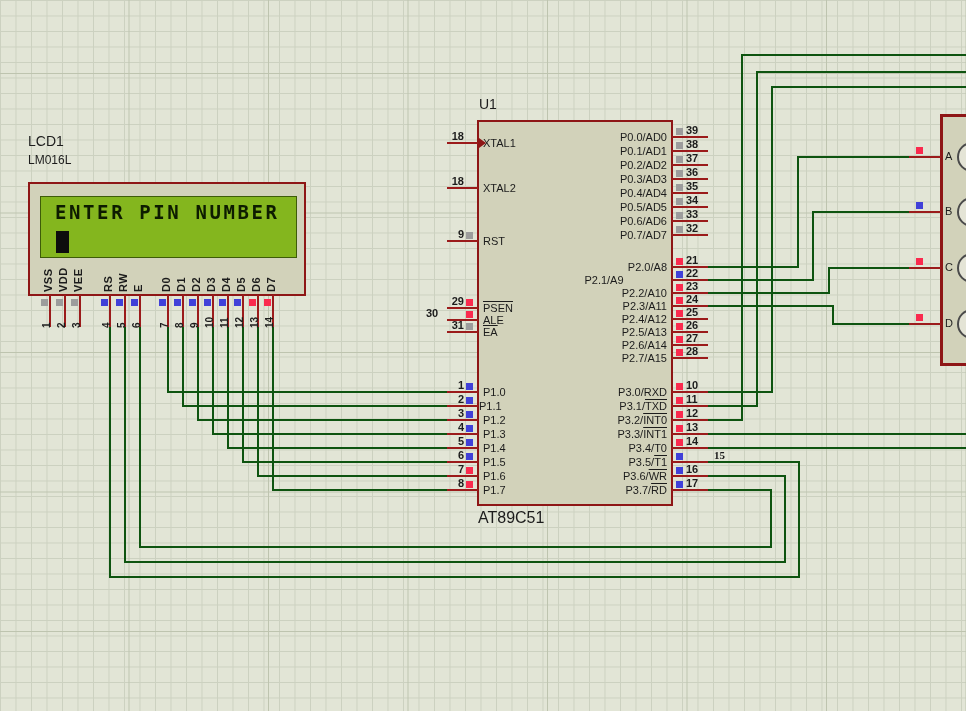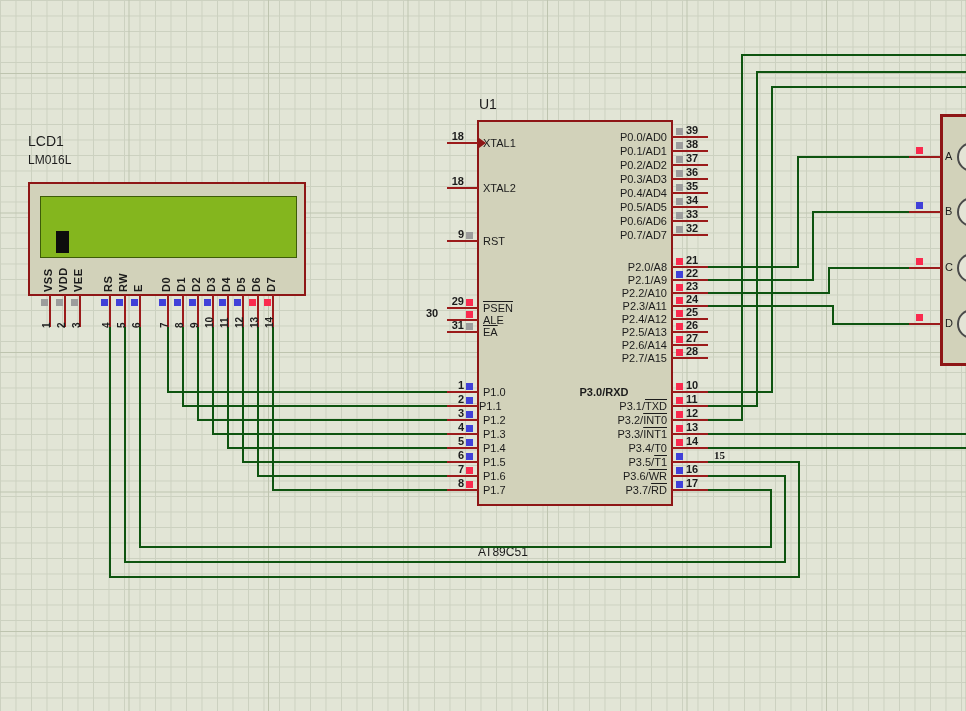--- a/index.html
+++ b/index.html
@@ -24,33 +24,34 @@
   .vlabel{position:absolute;writing-mode:vertical-rl;transform:rotate(180deg);
     font-size:11px;font-weight:bold;letter-spacing:0.5px;display:flex;align-items:center;}
   .vnum{position:absolute;writing-mode:vertical-rl;transform:rotate(180deg);
     font-size:10px;font-weight:bold;display:flex;align-items:center;}
   .circle{position:absolute;width:30px;height:30px;border-radius:50%;
     border:2px solid #4a4a4a;background:#e4e4d6;box-sizing:border-box;}
   .screen-line{position:absolute;font-family:"DejaVu Sans Mono", monospace;
     font-weight:bold;font-size:19px;letter-spacing:2.6px;white-space:pre;color:#0d1c00;}
   .ref-label{position:absolute;font-size:14px;}
   .model-label{position:absolute;font-size:12px;}
-  .part-label{position:absolute;font-size:12px;margin-top:36px;}
+  .part-label{position:absolute;font-size:16px;}
   .clock-mark{position:absolute;width:0;height:0;
     border-top:5px solid transparent;border-bottom:5px solid transparent;}
 </style>
 </head>
 <body>
 
 <div id="canvas">
 
   <div class="ref-label" style="left:28px;top:133px;">LCD1</div>
   <div class="model-label" style="left:28px;top:153px;">LM016L</div>
   <div class="body-box" id="lcd-body" style="left: 28px; top: 182px; width: 278px; height: 114px; background: rgb(210, 210, 186); border: 2px solid rgb(142, 22, 22);"></div>
   <div class="body-box" id="lcd-screen" style="left: 40px; top: 196px; width: 257px; height: 62px; background: rgb(132, 182, 30); border: 1px solid rgb(62, 92, 8);"></div>
+  <div class="screen-line" id="lcd-line1" style="left:55px;top:201px;">ENTER PIN NUMBER</div>
   <div class="abs" id="lcd-cursor" style="left:56px;top:231px;width:13px;height:22px;background:#0d0d0d;"></div>
 
   <div class="ref-label" style="left:479px;top:96px;">U1</div>
   <div class="body-box" id="mcu-body" style="left: 477px; top: 120px; width: 196px; height: 386px; background: rgb(210, 210, 186); border: 2px solid rgb(142, 22, 22);"></div>
   <div class="part-label" style="left:478px;top:509px;">AT89C51</div>
 
   <div class="body-box" id="keypad-body" style="left: 940px; top: 114px; width: 60px; height: 252px; background: rgb(210, 210, 186); border: 3px solid rgb(142, 22, 22);"></div>
 
   <div id="wires-layer">
       <div style="position: absolute; left: 109px; top: 325px; width: 2px; height: 253px; background: rgb(14, 84, 16);"></div>
@@ -249,21 +250,21 @@
       <div style="position: absolute; left: 676px; top: 226px; width: 7px; height: 7px; background: rgb(156, 156, 156);"></div>
       <div class="pinnum" style="left: 686px; top: 222px;">32</div>
       <div class="pinname" style="left: 541px; top: 229px; width: 126px; text-align: right;"><span><span>P0.7/AD7</span></span></div>
       <div style="position: absolute; left: 672px; top: 266px; width: 36px; height: 2px; background: rgb(155, 27, 27);"></div>
       <div style="position: absolute; left: 676px; top: 258px; width: 7px; height: 7px; background: rgb(250, 42, 78);"></div>
       <div class="pinnum" style="left: 686px; top: 254px;">21</div>
       <div class="pinname" style="left: 541px; top: 261px; width: 126px; text-align: right;"><span><span>P2.0/A8</span></span></div>
       <div style="position: absolute; left: 672px; top: 279px; width: 36px; height: 2px; background: rgb(155, 27, 27);"></div>
       <div style="position: absolute; left: 676px; top: 271px; width: 7px; height: 7px; background: rgb(64, 64, 216);"></div>
       <div class="pinnum" style="left: 686px; top: 267px;">22</div>
-      <div class="pinname" style="left: 541px; top: 274px; width: 126px; text-align: right;"><span><span>P2.1/A9</span></span></div>
+      <div class="pinname" style="left: 541px; top: 274px; width: 126px; text-align: center;"><span><span>P2.1/A9</span></span></div>
       <div style="position: absolute; left: 672px; top: 292px; width: 36px; height: 2px; background: rgb(155, 27, 27);"></div>
       <div style="position: absolute; left: 676px; top: 284px; width: 7px; height: 7px; background: rgb(250, 42, 78);"></div>
       <div class="pinnum" style="left: 686px; top: 280px;">23</div>
       <div class="pinname" style="left: 541px; top: 287px; width: 126px; text-align: right;"><span><span>P2.2/A10</span></span></div>
       <div style="position: absolute; left: 672px; top: 305px; width: 36px; height: 2px; background: rgb(155, 27, 27);"></div>
       <div style="position: absolute; left: 676px; top: 297px; width: 7px; height: 7px; background: rgb(250, 42, 78);"></div>
       <div class="pinnum" style="left: 686px; top: 293px;">24</div>
       <div class="pinname" style="left: 541px; top: 300px; width: 126px; text-align: right;"><span><span>P2.3/A11</span></span></div>
       <div style="position: absolute; left: 672px; top: 318px; width: 36px; height: 2px; background: rgb(155, 27, 27);"></div>
       <div style="position: absolute; left: 676px; top: 310px; width: 7px; height: 7px; background: rgb(250, 42, 78);"></div>
@@ -277,21 +278,21 @@
       <div style="position: absolute; left: 676px; top: 336px; width: 7px; height: 7px; background: rgb(250, 42, 78);"></div>
       <div class="pinnum" style="left: 686px; top: 332px;">27</div>
       <div class="pinname" style="left: 541px; top: 339px; width: 126px; text-align: right;"><span><span>P2.6/A14</span></span></div>
       <div style="position: absolute; left: 672px; top: 357px; width: 36px; height: 2px; background: rgb(155, 27, 27);"></div>
       <div style="position: absolute; left: 676px; top: 349px; width: 7px; height: 7px; background: rgb(250, 42, 78);"></div>
       <div class="pinnum" style="left: 686px; top: 345px;">28</div>
       <div class="pinname" style="left: 541px; top: 352px; width: 126px; text-align: right;"><span><span>P2.7/A15</span></span></div>
       <div style="position: absolute; left: 672px; top: 391px; width: 36px; height: 2px; background: rgb(155, 27, 27);"></div>
       <div style="position: absolute; left: 676px; top: 383px; width: 7px; height: 7px; background: rgb(250, 42, 78);"></div>
       <div class="pinnum" style="left: 686px; top: 379px;">10</div>
-      <div class="pinname" style="left: 541px; top: 386px; width: 126px; text-align: center; font-weight: bold;"><span><span>P3.0/RXD</span></span></div>
+      <div class="pinname" style="left: 541px; top: 386px; width: 126px; text-align: right;"><span><span>P3.0/RXD</span></span></div>
       <div style="position: absolute; left: 672px; top: 405px; width: 36px; height: 2px; background: rgb(155, 27, 27);"></div>
       <div style="position: absolute; left: 676px; top: 397px; width: 7px; height: 7px; background: rgb(250, 42, 78);"></div>
       <div class="pinnum" style="left: 686px; top: 393px;">11</div>
       <div class="pinname" style="left: 541px; top: 400px; width: 126px; text-align: right;"><span><span>P3.1/</span><span class="ov">TXD</span></span></div>
       <div style="position: absolute; left: 672px; top: 419px; width: 36px; height: 2px; background: rgb(155, 27, 27);"></div>
       <div style="position: absolute; left: 676px; top: 411px; width: 7px; height: 7px; background: rgb(250, 42, 78);"></div>
       <div class="pinnum" style="left: 686px; top: 407px;">12</div>
       <div class="pinname" style="left: 541px; top: 414px; width: 126px; text-align: right;"><span><span>P3.2/</span><span class="ov">INT0</span></span></div>
       <div style="position: absolute; left: 672px; top: 433px; width: 36px; height: 2px; background: rgb(155, 27, 27);"></div>
       <div style="position: absolute; left: 676px; top: 425px; width: 7px; height: 7px; background: rgb(250, 42, 78);"></div>

